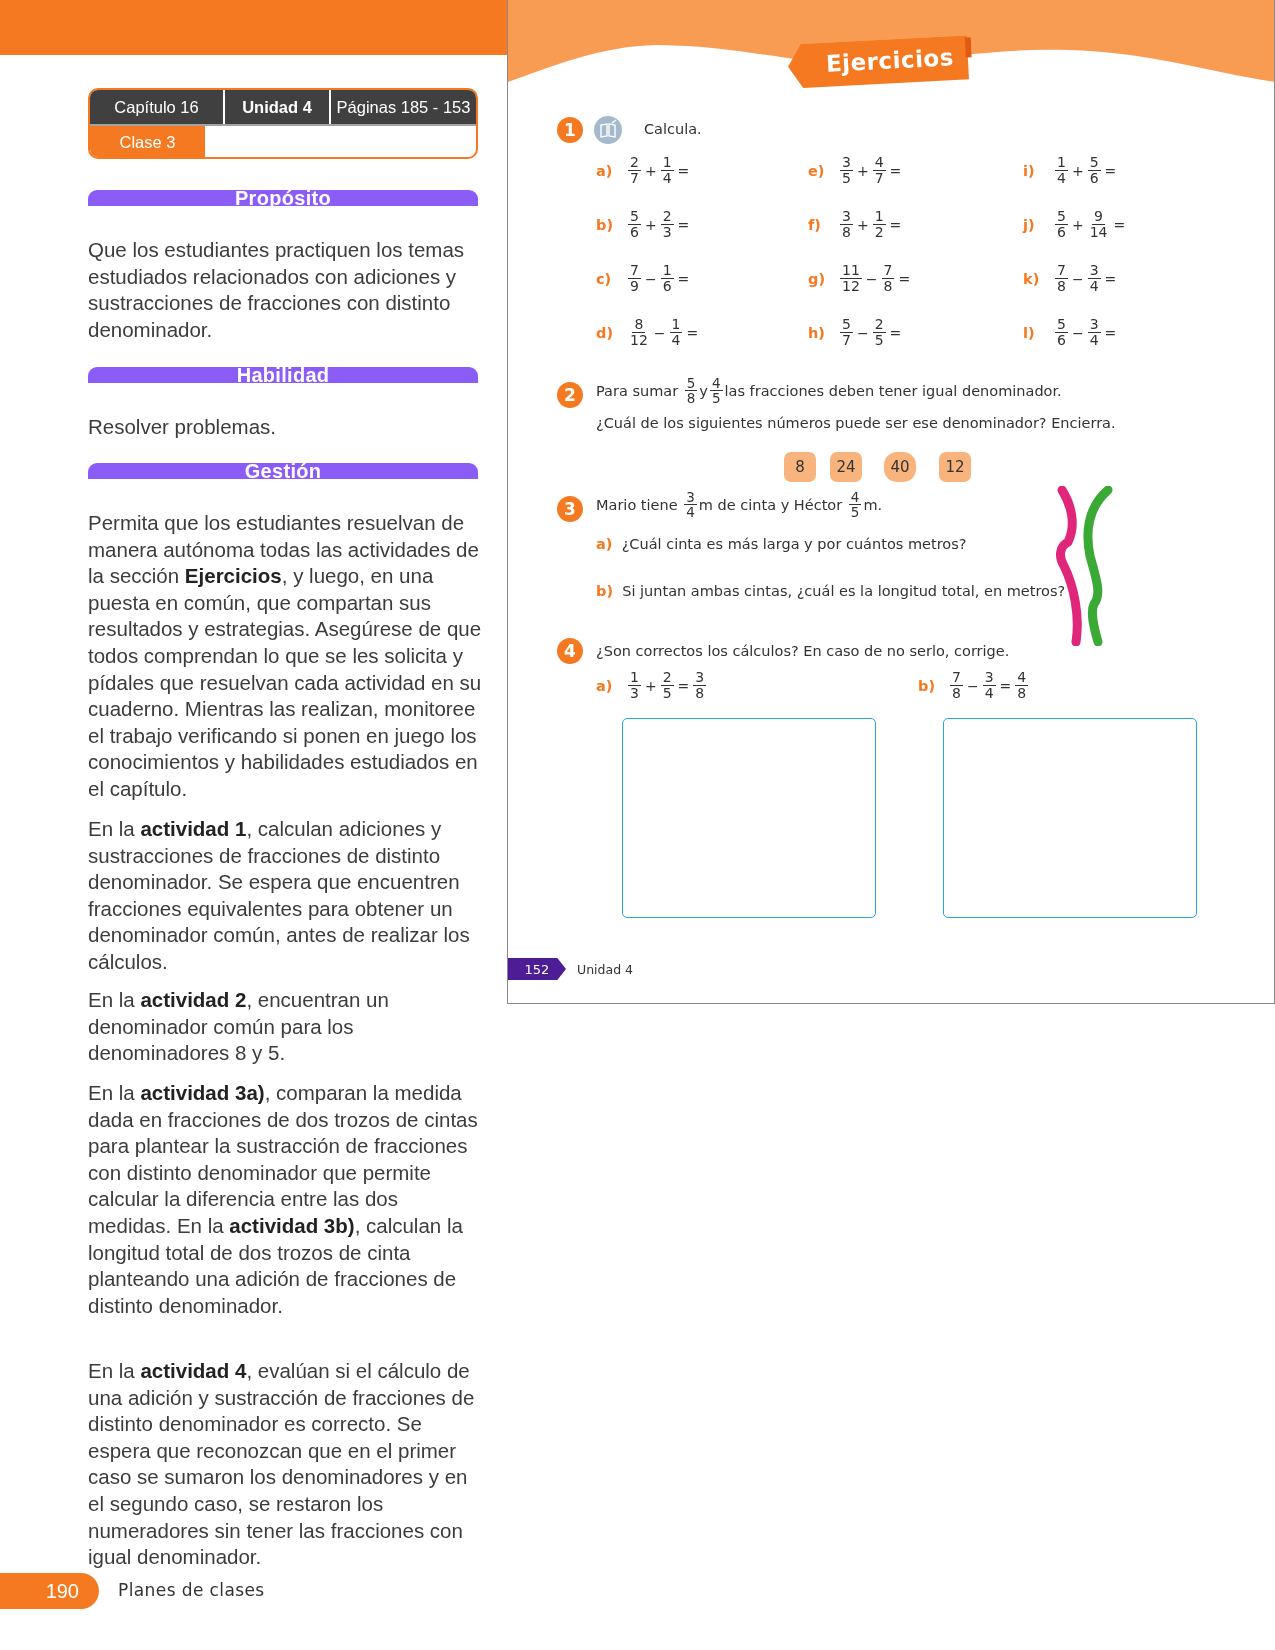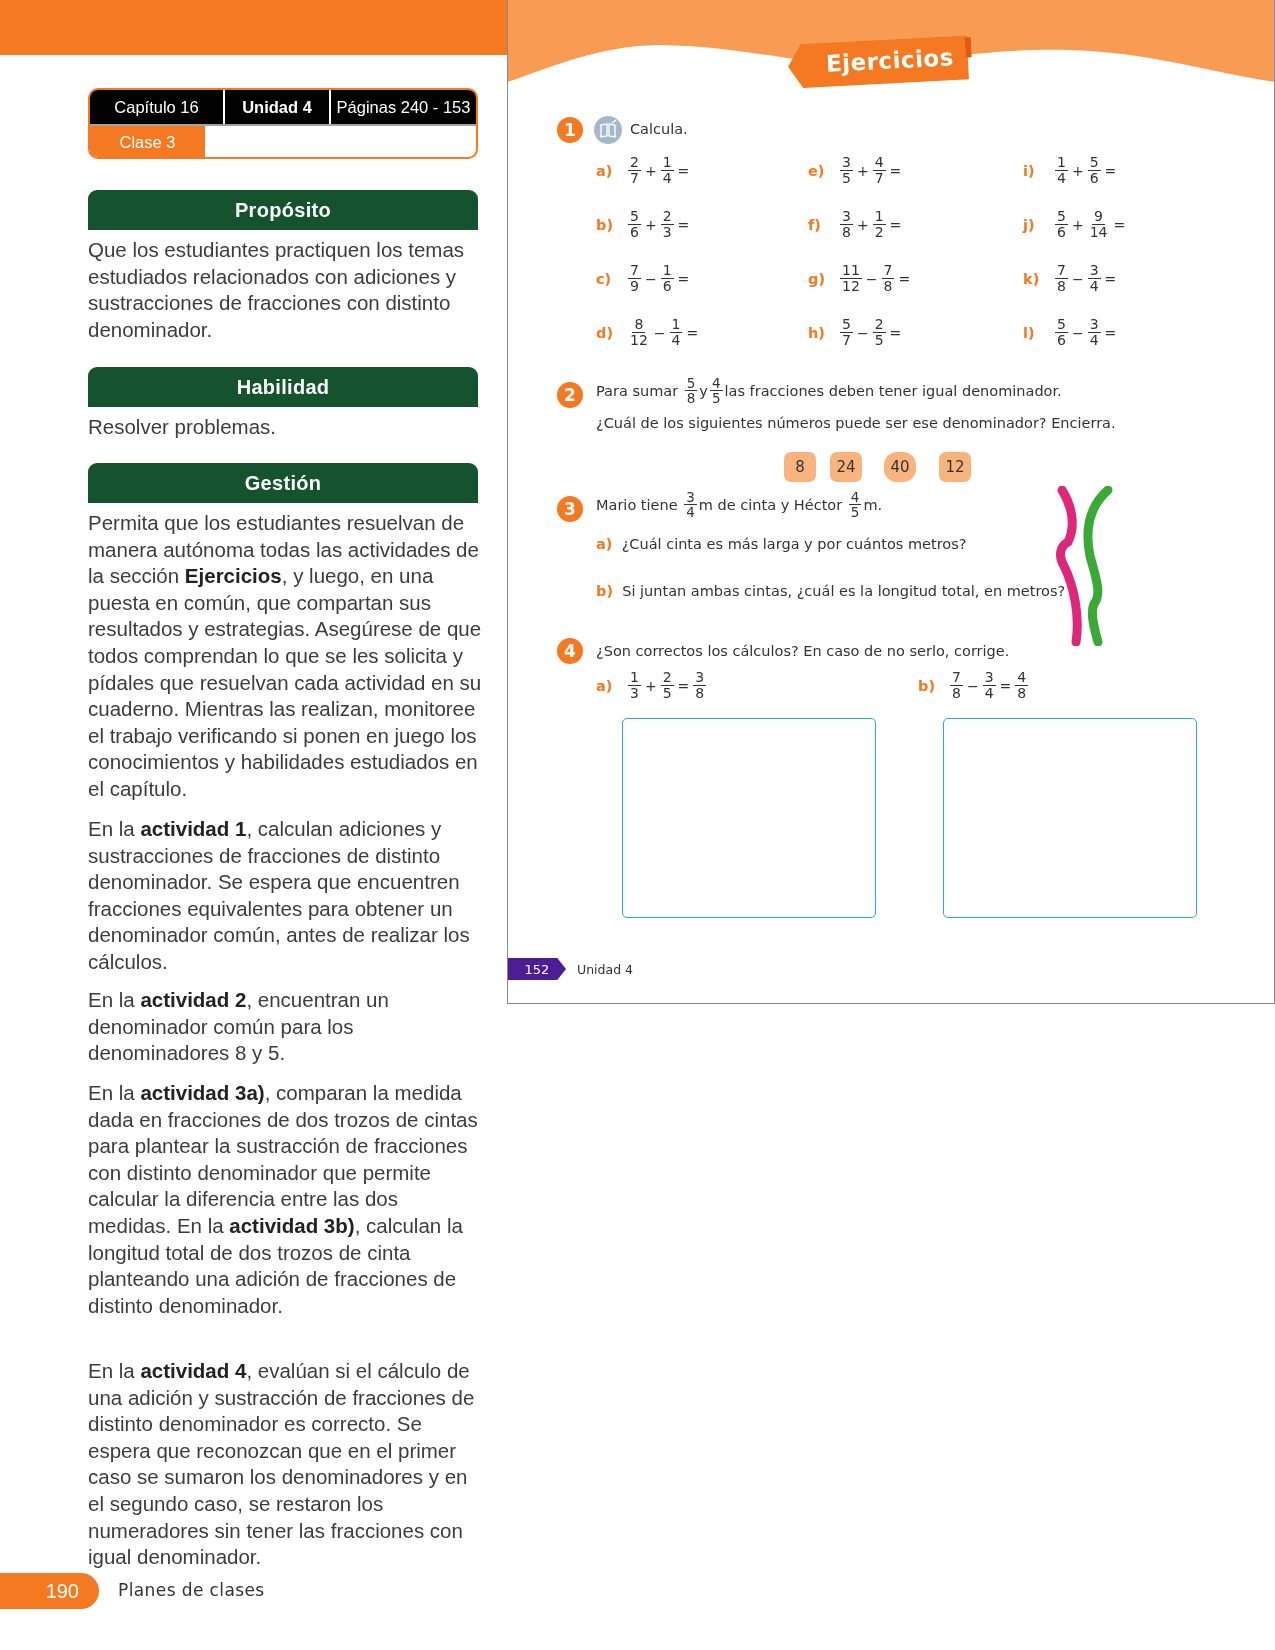--- a/index.html
+++ b/index.html
@@ -5,32 +5,32 @@
   * { box-sizing: border-box; margin: 0; padding: 0; }
   html, body { width: 1275px; height: 1650px; background: #ffffff; overflow: hidden; }
   body { position: relative; font-family: "Liberation Sans", sans-serif; color: #3a3a3a; }
 
   
   .top-bar { position: absolute; left: 0; top: 0; width: 520px; height: 55px; background: #f47920; }
 
   
   .info-table { position: absolute; left: 88px; top: 88px; width: 390px; height: 71px;
     border: 2px solid #f47920; border-radius: 10px; overflow: hidden; }
-  .info-row1 { display: flex; height: 34px; background: #000000; }
+  .info-row1 { display: flex; height: 34px; background: #404040; }
   .info-row1 .cell { color: #fff; font-size: 16.5px; display: flex; align-items: center; justify-content: center; }
   .info-row1 .c1 { width: 135px; border-right: 2px solid #fff; }
   .info-row1 .c2 { width: 106px; border-right: 2px solid #fff; font-weight: bold; }
   .info-row1 .c3 { flex: 1; }
   .info-row2 { display: flex; height: 35px; border-top: 2px solid #a3a3a3; }
   .info-row2 .c1 { width: 115px; background: #f47920; color: #fff; font-size: 16.5px;
     display: flex; align-items: center; justify-content: center; }
   .info-row2 .c2 { flex: 1; color: #f47920; font-size: 16.5px; display: flex; align-items: center; justify-content: center; }
 
   
-  .sec-head { position: absolute; left: 88px; width: 390px; height: 40px; background: #14532d;
+  .sec-head { position: absolute; left: 88px; width: 390px; height: 16px; background: #8b5cf6;
     border-radius: 9px 9px 0 0; color: #fff; font-weight: bold; font-size: 20px;
     display: flex; align-items: center; justify-content: center; letter-spacing: 0.3px; }
   .para { position: absolute; left: 88px; width: 395px; font-size: 20.5px; line-height: 26.6px; color: #3c3c3c; }
   .para b { color: #222; }
 
   
   .foot-num { position: absolute; left: 0; top: 1573px; width: 99px; height: 36px; background: #f47920;
     border-radius: 0 18px 18px 0; color: #fff; font-size: 20px; display: flex; align-items: center; justify-content: flex-end; padding-right: 20px; }
   .foot-text { position: absolute; left: 118px; top: 1580px; font-size: 17px; color: #333; letter-spacing: 0.4px; }
 
@@ -68,21 +68,21 @@
 </style>
 </head>
 <body>
 
 <div class="top-bar"></div>
 
 <div class="info-table">
   <div class="info-row1">
     <div class="cell c1">Capítulo 16</div>
     <div class="cell c2">Unidad 4</div>
-    <div class="cell c3">Páginas 240 - 153</div>
+    <div class="cell c3">Páginas 185 - 153</div>
   </div>
   <div class="info-row2">
     <div class="c1">Clase 3</div>
   </div>
 </div>
 
 <div class="sec-head" style="top:190px;">Propósito</div>
 <p class="para" style="top:237px;">Que los estudiantes practiquen los temas estudiados relacionados con adiciones y sustracciones de fracciones con distinto denominador.</p>
 
 <div class="sec-head" style="top:367px;">Habilidad</div>
@@ -115,21 +115,21 @@
     <span>Ejercicios</span>
   </div>
 
   <div class="num-badge" style="left:49px; top:117px;">1</div>
   <div style="position:absolute; left:86px; top:116px; width:28px; height:28px; border-radius:50%; background:#a3b9cc;">
     <svg width="28" height="28" viewBox="0 0 28 28">
         <path d="M7,9 L13,8 L13,20 L7,21 Z M15,8 L21,9 L21,21 L15,20 Z" fill="none" stroke="#fff" stroke-width="1.4"></path>
         <line x1="18" y1="7" x2="22" y2="4" stroke="#fff" stroke-width="1.4"></line>
       </svg>
   </div>
-  <div class="q-text" style="left:122px; top:121px;">Calcula.</div>
+  <div class="q-text" style="left:136px; top:121px;">Calcula.</div>
 
   <div id="q1-grid">
       <div class="expr" style="left: 88px; top: 155px;">
         <span class="lbl">a)</span>
         <span class="frac">
           <span class="n">2</span>
           <span class="d">7</span>
         </span>
         <span class="op">+</span>
         <span class="frac">

